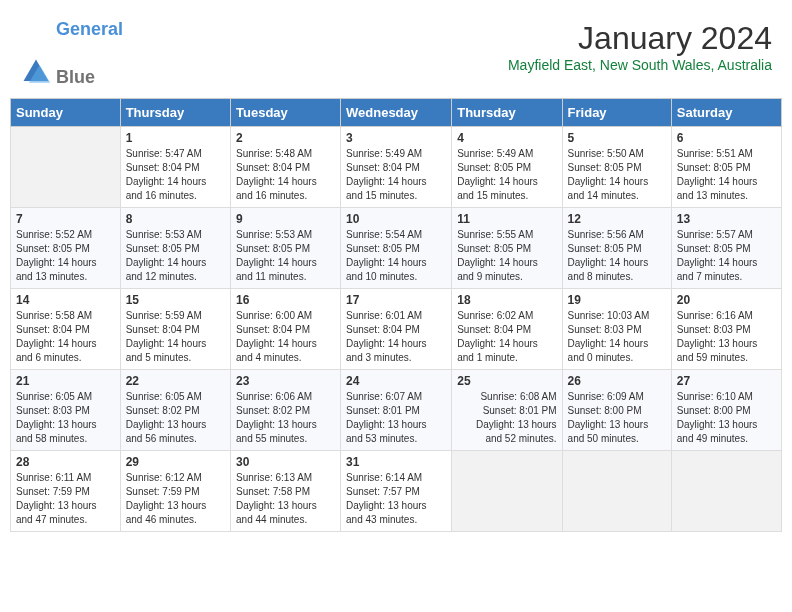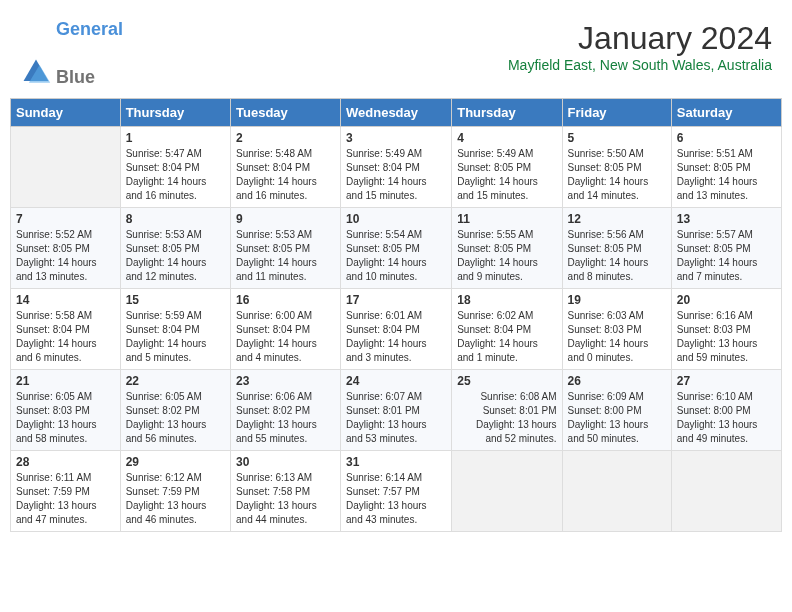--- a/index.html
+++ b/index.html
@@ -255,21 +255,21 @@
         </td>
         <td>
           <span class="day-num">18</span>
           <div class="day-info" style="white-space: pre-line;">Sunrise: 6:02 AM
 Sunset: 8:04 PM
 Daylight: 14 hours
 and 1 minute.</div>
         </td>
         <td>
           <span class="day-num">19</span>
-          <div class="day-info" style="white-space: pre-line;">Sunrise: 6:03 AM
+          <div class="day-info" style="white-space: pre-line;">Sunrise: 10:03 AM
 Sunset: 8:03 PM
 Daylight: 14 hours
 and 0 minutes.</div>
         </td>
         <td>
           <span class="day-num">20</span>
           <div class="day-info" style="white-space: pre-line;">Sunrise: 6:16 AM
 Sunset: 8:03 PM
 Daylight: 13 hours
 and 59 minutes.</div>

